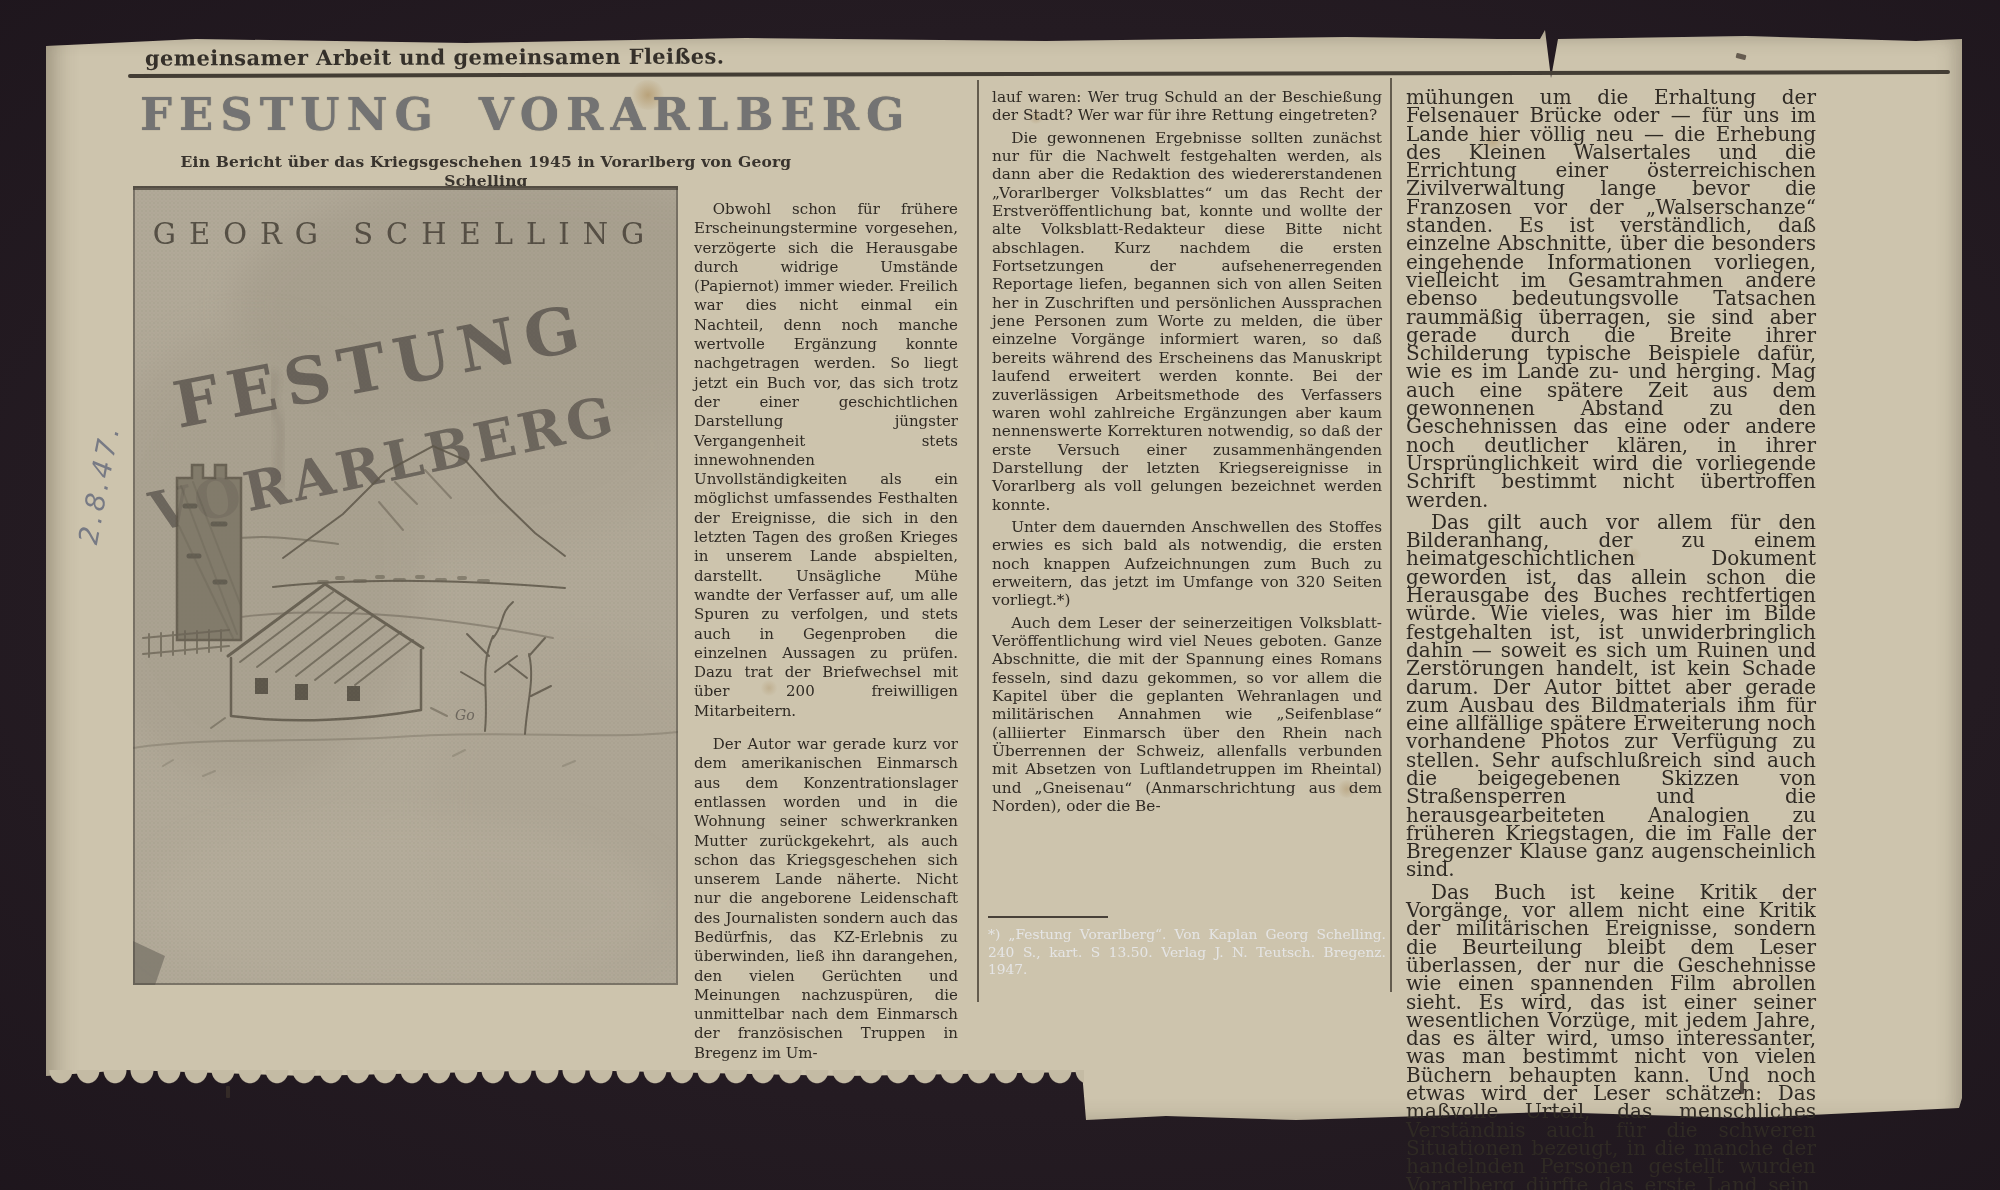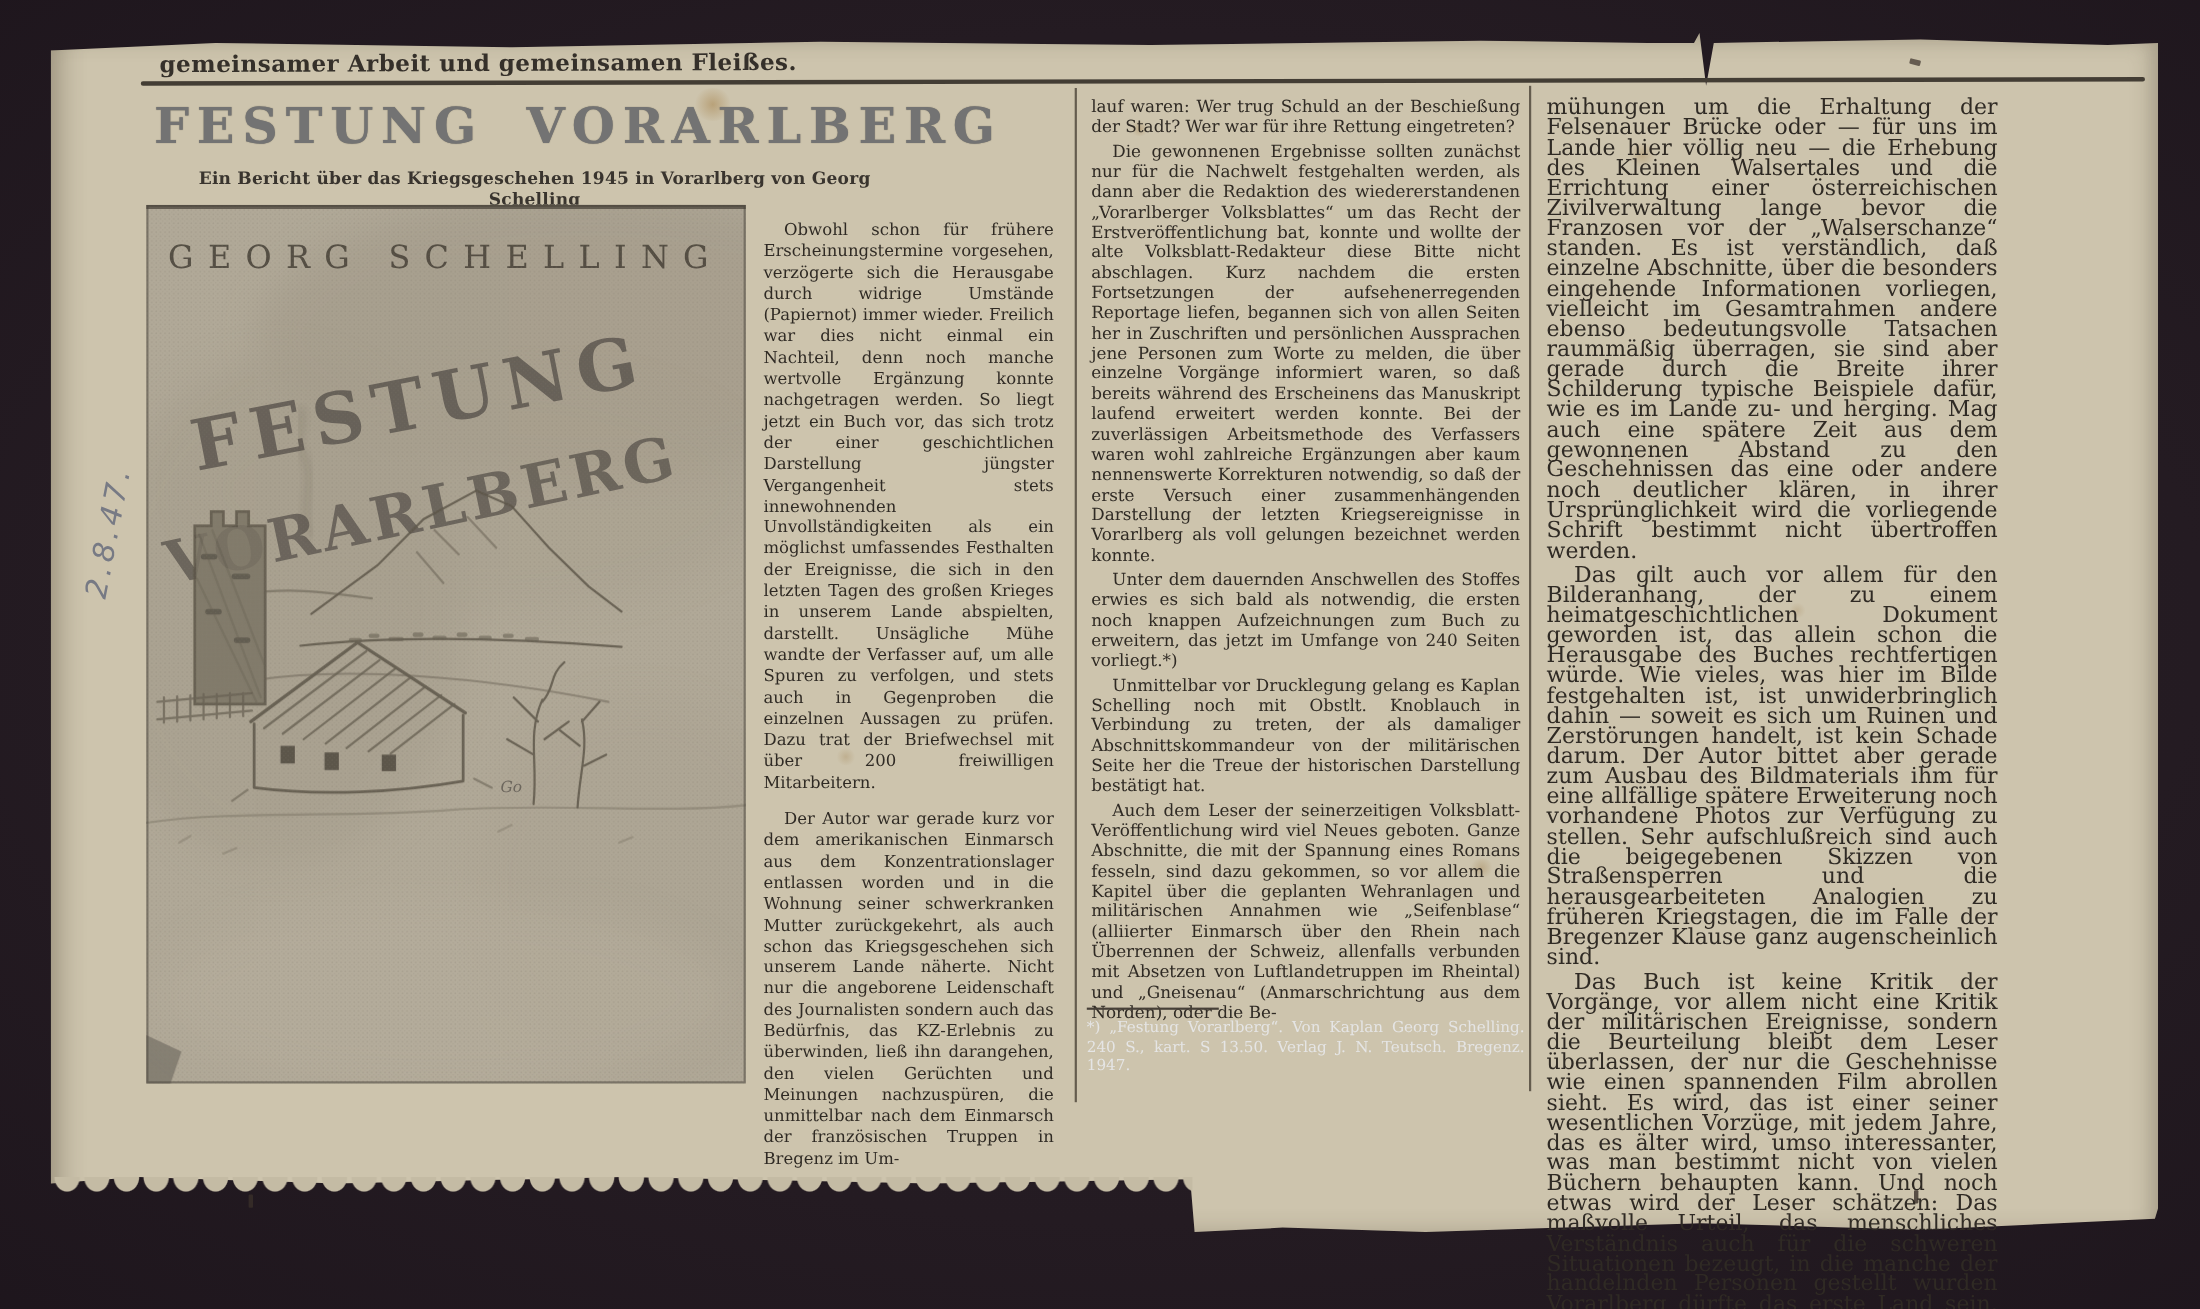--- a/index.html
+++ b/index.html
@@ -180,22 +180,21 @@
 <div class="vrule vrule2"></div>
 
 <div class="col col1">
   <p class="ind">Obwohl schon für frühere Erscheinungstermine vorgesehen, verzögerte sich die Herausgabe durch widrige Umstände (Papiernot) immer wieder. Freilich war dies nicht einmal ein Nachteil, denn noch manche wertvolle Ergänzung konnte nachgetragen werden. So liegt jetzt ein Buch vor, das sich trotz der einer geschichtlichen Darstellung jüngster Vergangenheit stets innewohnenden Unvollständigkeiten als ein möglichst umfassendes Festhalten der Ereignisse, die sich in den letzten Tagen des großen Krieges in unserem Lande abspielten, darstellt. Unsägliche Mühe wandte der Verfasser auf, um alle Spuren zu verfolgen, und stets auch in Gegenproben die einzelnen Aussagen zu prüfen. Dazu trat der Briefwechsel mit über 200 freiwilligen Mitarbeitern.</p>
   <p class="ind">Der Autor war gerade kurz vor dem amerikanischen Einmarsch aus dem Konzentrationslager entlassen worden und in die Wohnung seiner schwerkranken Mutter zurückgekehrt, als auch schon das Kriegsgeschehen sich unserem Lande näherte. Nicht nur die angeborene Leidenschaft des Journalisten sondern auch das Bedürfnis, das KZ-Erlebnis zu überwinden, ließ ihn darangehen, den vielen Gerüchten und Meinungen nachzuspüren, die unmittelbar nach dem Einmarsch der französischen Truppen in Bregenz im Um-</p>
 </div>
 
 <div class="col col2">
   <p>lauf waren: Wer trug Schuld an der Beschießung der Stadt? Wer war für ihre Rettung eingetreten?</p>
   <p class="ind">Die gewonnenen Ergebnisse sollten zunächst nur für die Nachwelt festgehalten werden, als dann aber die Redaktion des wiedererstandenen „Vorarlberger Volksblattes“ um das Recht der Erstveröffentlichung bat, konnte und wollte der alte Volksblatt-Redakteur diese Bitte nicht abschlagen. Kurz nachdem die ersten Fortsetzungen der aufsehenerregenden Reportage liefen, begannen sich von allen Seiten her in Zuschriften und persönlichen Aussprachen jene Personen zum Worte zu melden, die über einzelne Vorgänge informiert waren, so daß bereits während des Erscheinens das Manuskript laufend erweitert werden konnte. Bei der zuverlässigen Arbeitsmethode des Verfassers waren wohl zahlreiche Ergänzungen aber kaum nennenswerte Korrekturen notwendig, so daß der erste Versuch einer zusammenhängenden Darstellung der letzten Kriegsereignisse in Vorarlberg als voll gelungen bezeichnet werden konnte.</p>
-  <p class="ind">Unter dem dauernden Anschwellen des Stoffes erwies es sich bald als notwendig, die ersten noch knappen Aufzeichnungen zum Buch zu erweitern, das jetzt im Umfange von 240 Seiten vorliegt.*)</p>
-  <p class="ind">Unmittelbar vor Drucklegung gelang es Kaplan Schelling noch mit Obstlt. Knoblauch in Verbindung zu treten, der als damaliger Abschnittskommandeur von der militärischen Seite her die Treue der historischen Darstellung bestätigt hat.</p>
+  <p class="ind">Unter dem dauernden Anschwellen des Stoffes erwies es sich bald als notwendig, die ersten noch knappen Aufzeichnungen zum Buch zu erweitern, das jetzt im Umfange von 320 Seiten vorliegt.*)</p>
   <p class="ind">Auch dem Leser der seinerzeitigen Volksblatt-Veröffentlichung wird viel Neues geboten. Ganze Abschnitte, die mit der Spannung eines Romans fesseln, sind dazu gekommen, so vor allem die Kapitel über die geplanten Wehranlagen und militärischen Annahmen wie „Seifenblase“ (alliierter Einmarsch über den Rhein nach Überrennen der Schweiz, allenfalls verbunden mit Absetzen von Luftlandetruppen im Rheintal) und „Gneisenau“ (Anmarschrichtung aus dem Norden), oder die Be-</p>
 </div>
 <div class="fnrule"></div>
 <div class="footnote">*) „Festung Vorarlberg“. Von Kaplan Georg Schelling. 240 S., kart. S 13.50. Verlag J. N. Teutsch. Bregenz. 1947.</div>
 
 <div class="col col3">
   <p>mühungen um die Erhaltung der Felsenauer Brücke oder — für uns im Lande hier völlig neu — die Erhebung des Kleinen Walsertales und die Errichtung einer österreichischen Zivilverwaltung lange bevor die Franzosen vor der „Walserschanze“ standen. Es ist verständlich, daß einzelne Abschnitte, über die besonders eingehende Informationen vorliegen, vielleicht im Gesamtrahmen andere ebenso bedeutungsvolle Tatsachen raummäßig überragen, sie sind aber gerade durch die Breite ihrer Schilderung typische Beispiele dafür, wie es im Lande zu- und herging. Mag auch eine spätere Zeit aus dem gewonnenen Abstand zu den Geschehnissen das eine oder andere noch deutlicher klären, in ihrer Ursprünglichkeit wird die vorliegende Schrift bestimmt nicht übertroffen werden.</p>
   <p class="ind">Das gilt auch vor allem für den Bilderanhang, der zu einem heimatgeschichtlichen Dokument geworden ist, das allein schon die Herausgabe des Buches rechtfertigen würde. Wie vieles, was hier im Bilde festgehalten ist, ist unwiderbringlich dahin — soweit es sich um Ruinen und Zerstörungen handelt, ist kein Schade darum. Der Autor bittet aber gerade zum Ausbau des Bildmaterials ihm für eine allfällige spätere Erweiterung noch vorhandene Photos zur Verfügung zu stellen. Sehr aufschlußreich sind auch die beigegebenen Skizzen von Straßensperren und die herausgearbeiteten Analogien zu früheren Kriegstagen, die im Falle der Bregenzer Klause ganz augenscheinlich sind.</p>
   <p class="ind lastp">
     <span>Das Buch ist keine Kritik der Vorgänge, vor allem nicht eine Kritik der militärischen Ereignisse, sondern die Beurteilung bleibt dem Leser überlassen, der nur die Geschehnisse wie einen spannenden Film abrollen sieht. Es wird, das ist einer seiner wesentlichen Vorzüge, mit jedem Jahre, das es älter wird, umso interessanter, was man bestimmt nicht von vielen Büchern behaupten kann. Und noch etwas wird der Leser schätzen: Das maßvolle Urteil, das menschliches Verständnis auch für die schweren Situationen bezeugt, in die manche der handelnden Personen gestellt wurden Vorarlberg dürfte das erste Land sein, das eine so eingehende Geschichte des Kriegsendes aufweisen kann.</span>

